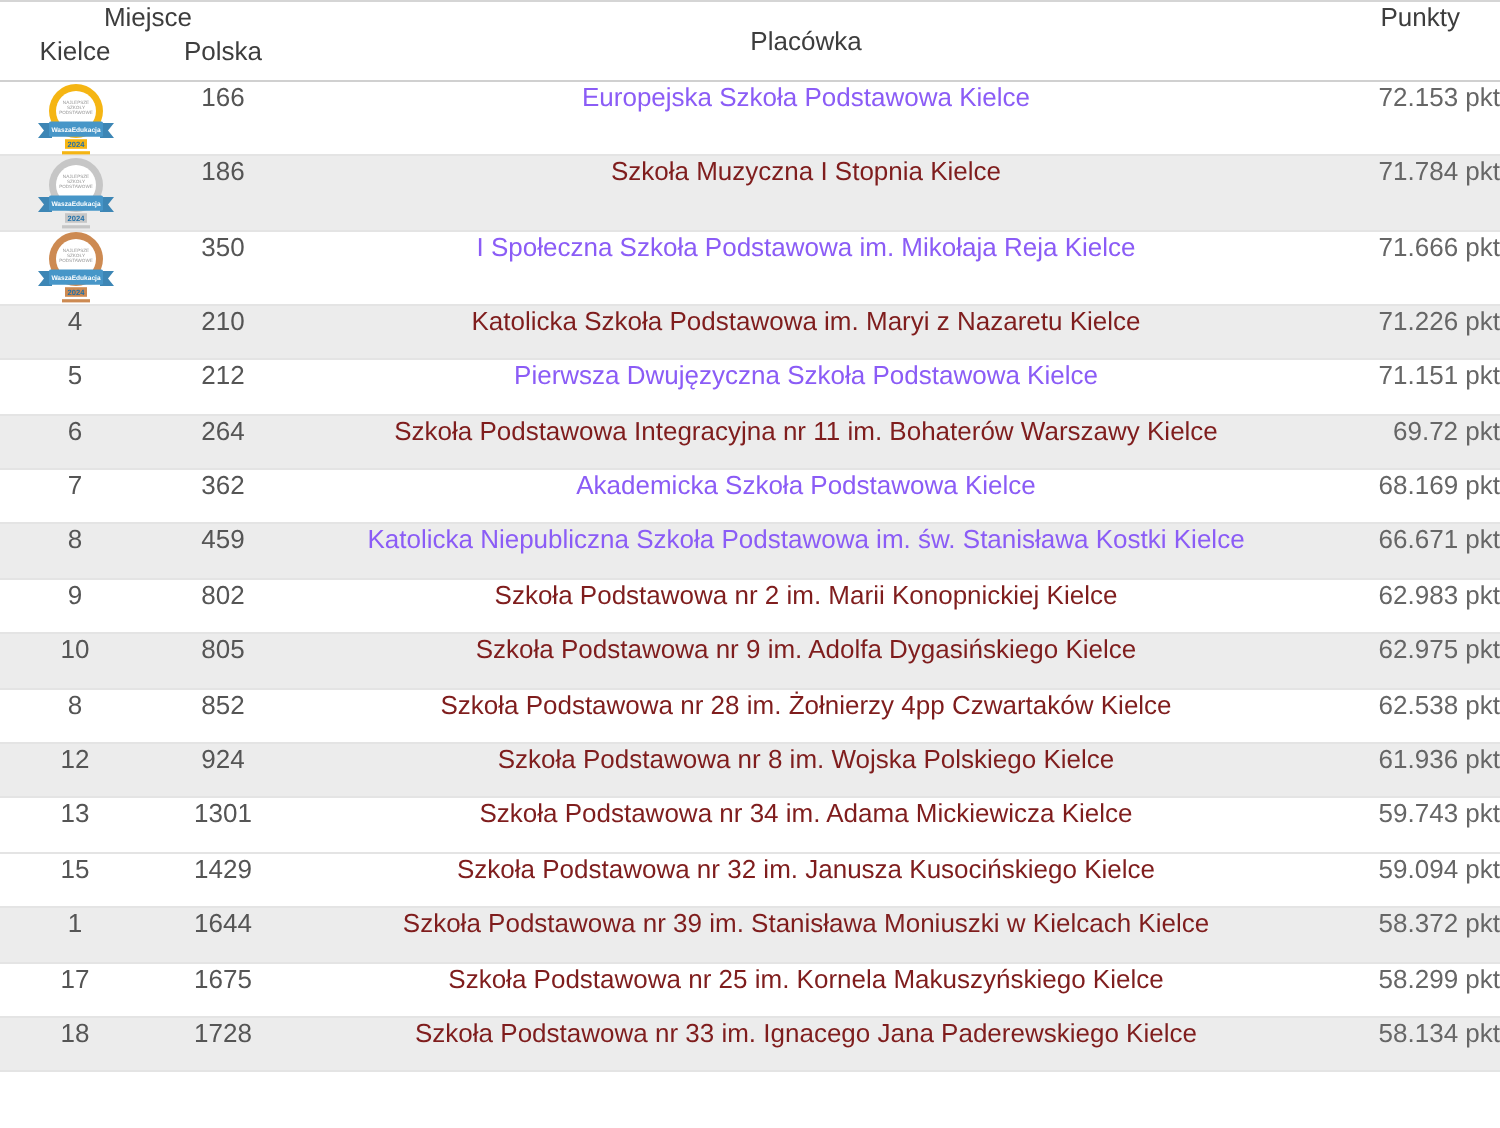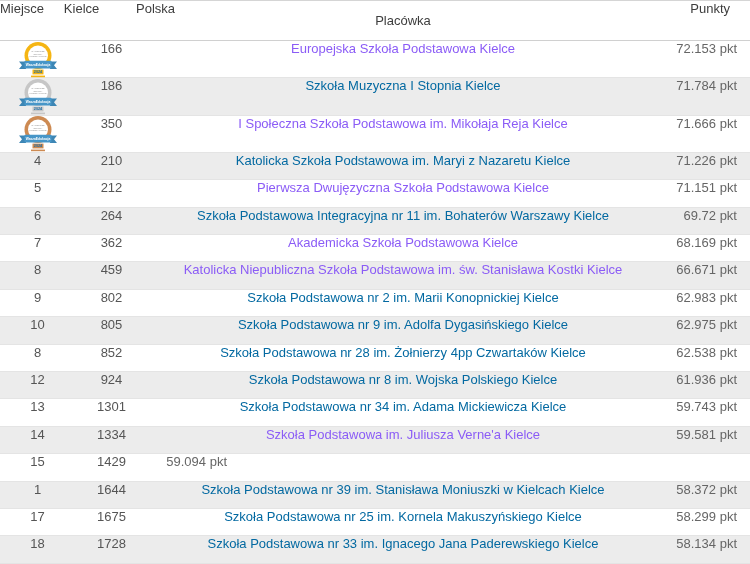--- a/index.html
+++ b/index.html
@@ -19,21 +19,21 @@
     display: flex;
     height: 40px;
     border-bottom: 1px solid #d0d0d0;
     background: #fff;
     color: #3d3d3d;
     font-size: 13px;
   }
   .h-left {
     width: 148px;
     display: flex;
-    flex-direction: row;
+    flex-direction: column;
     justify-content: flex-start;
     padding-bottom: 3px;
   }
   .h-miejsce { text-align: center; padding-bottom: 2px; }
   .h-sub { display: flex; }
   .h-sub .h-kielce { width: 75px; text-align: center; }
   .h-sub .h-polska { width: 73px; text-align: center; }
   .h-placowka {
     flex: 1;
     display: flex;
@@ -52,22 +52,22 @@
     height: 27.4px;
     background: #fff;
     border-bottom: 1px solid #e4e4e4;
     font-size: 13px;
   }
   .row.alt { background: #ececec; }
   .row.badge-row { height: 37.3px; }
   .c1 { width: 75px; text-align: center; color: #555; }
   .c2 { width: 73px; text-align: center; color: #555; }
   .c3 { flex: 1; text-align: center; color: #1c1c1c; overflow: hidden; white-space: nowrap; }
-  .c4 { width: 92px; text-align: right; padding-right: 13px; color: #666; white-space: nowrap; }
-  .school-link { color: #0369a1; cursor: pointer; text-decoration: none; }
+  .c4 { width: 92px; text-align: right; color: #666; white-space: nowrap; }
+  .school-link { color: #7f1d1d; cursor: pointer; text-decoration: none; }
   .school-plain { color: #8b5cf6; cursor: pointer; text-decoration: none; }
   .badge-wrap { display: inline-flex; align-items: center; justify-content: center; height: 100%; }
   .badge-wrap svg { display: block; }
 </style>
 </head>
 <body>
 
 <div class="table-wrap">
 
   <div class="header-row">
@@ -203,29 +203,24 @@
         <div class="c2">924</div>
         <div class="c3"><a class="school-link">Szkoła Podstawowa nr 8 im. Wojska Polskiego Kielce</a></div>
         <div class="c4">61.936 pkt</div>
       </div>
       <div class="row">
         <div class="c1">13</div>
         <div class="c2">1301</div>
         <div class="c3"><a class="school-link">Szkoła Podstawowa nr 34 im. Adama Mickiewicza Kielce</a></div>
         <div class="c4">59.743 pkt</div>
       </div>
-      <div class="row alt">
-        <div class="c1">14</div>
-        <div class="c2">1334</div>
-        <div class="c3"><a class="school-plain">Szkoła Podstawowa im. Juliusza Verne'a Kielce</a></div>
-        <div class="c4">59.581 pkt</div>
-      </div>
       <div class="row">
         <div class="c1">15</div>
         <div class="c2">1429</div>
+        <div class="c3"><a class="school-link">Szkoła Podstawowa nr 32 im. Janusza Kusocińskiego Kielce</a></div>
         <div class="c4">59.094 pkt</div>
       </div>
       <div class="row alt">
         <div class="c1">1</div>
         <div class="c2">1644</div>
         <div class="c3"><a class="school-link">Szkoła Podstawowa nr 39 im. Stanisława Moniuszki w Kielcach Kielce</a></div>
         <div class="c4">58.372 pkt</div>
       </div>
       <div class="row">
         <div class="c1">17</div>

